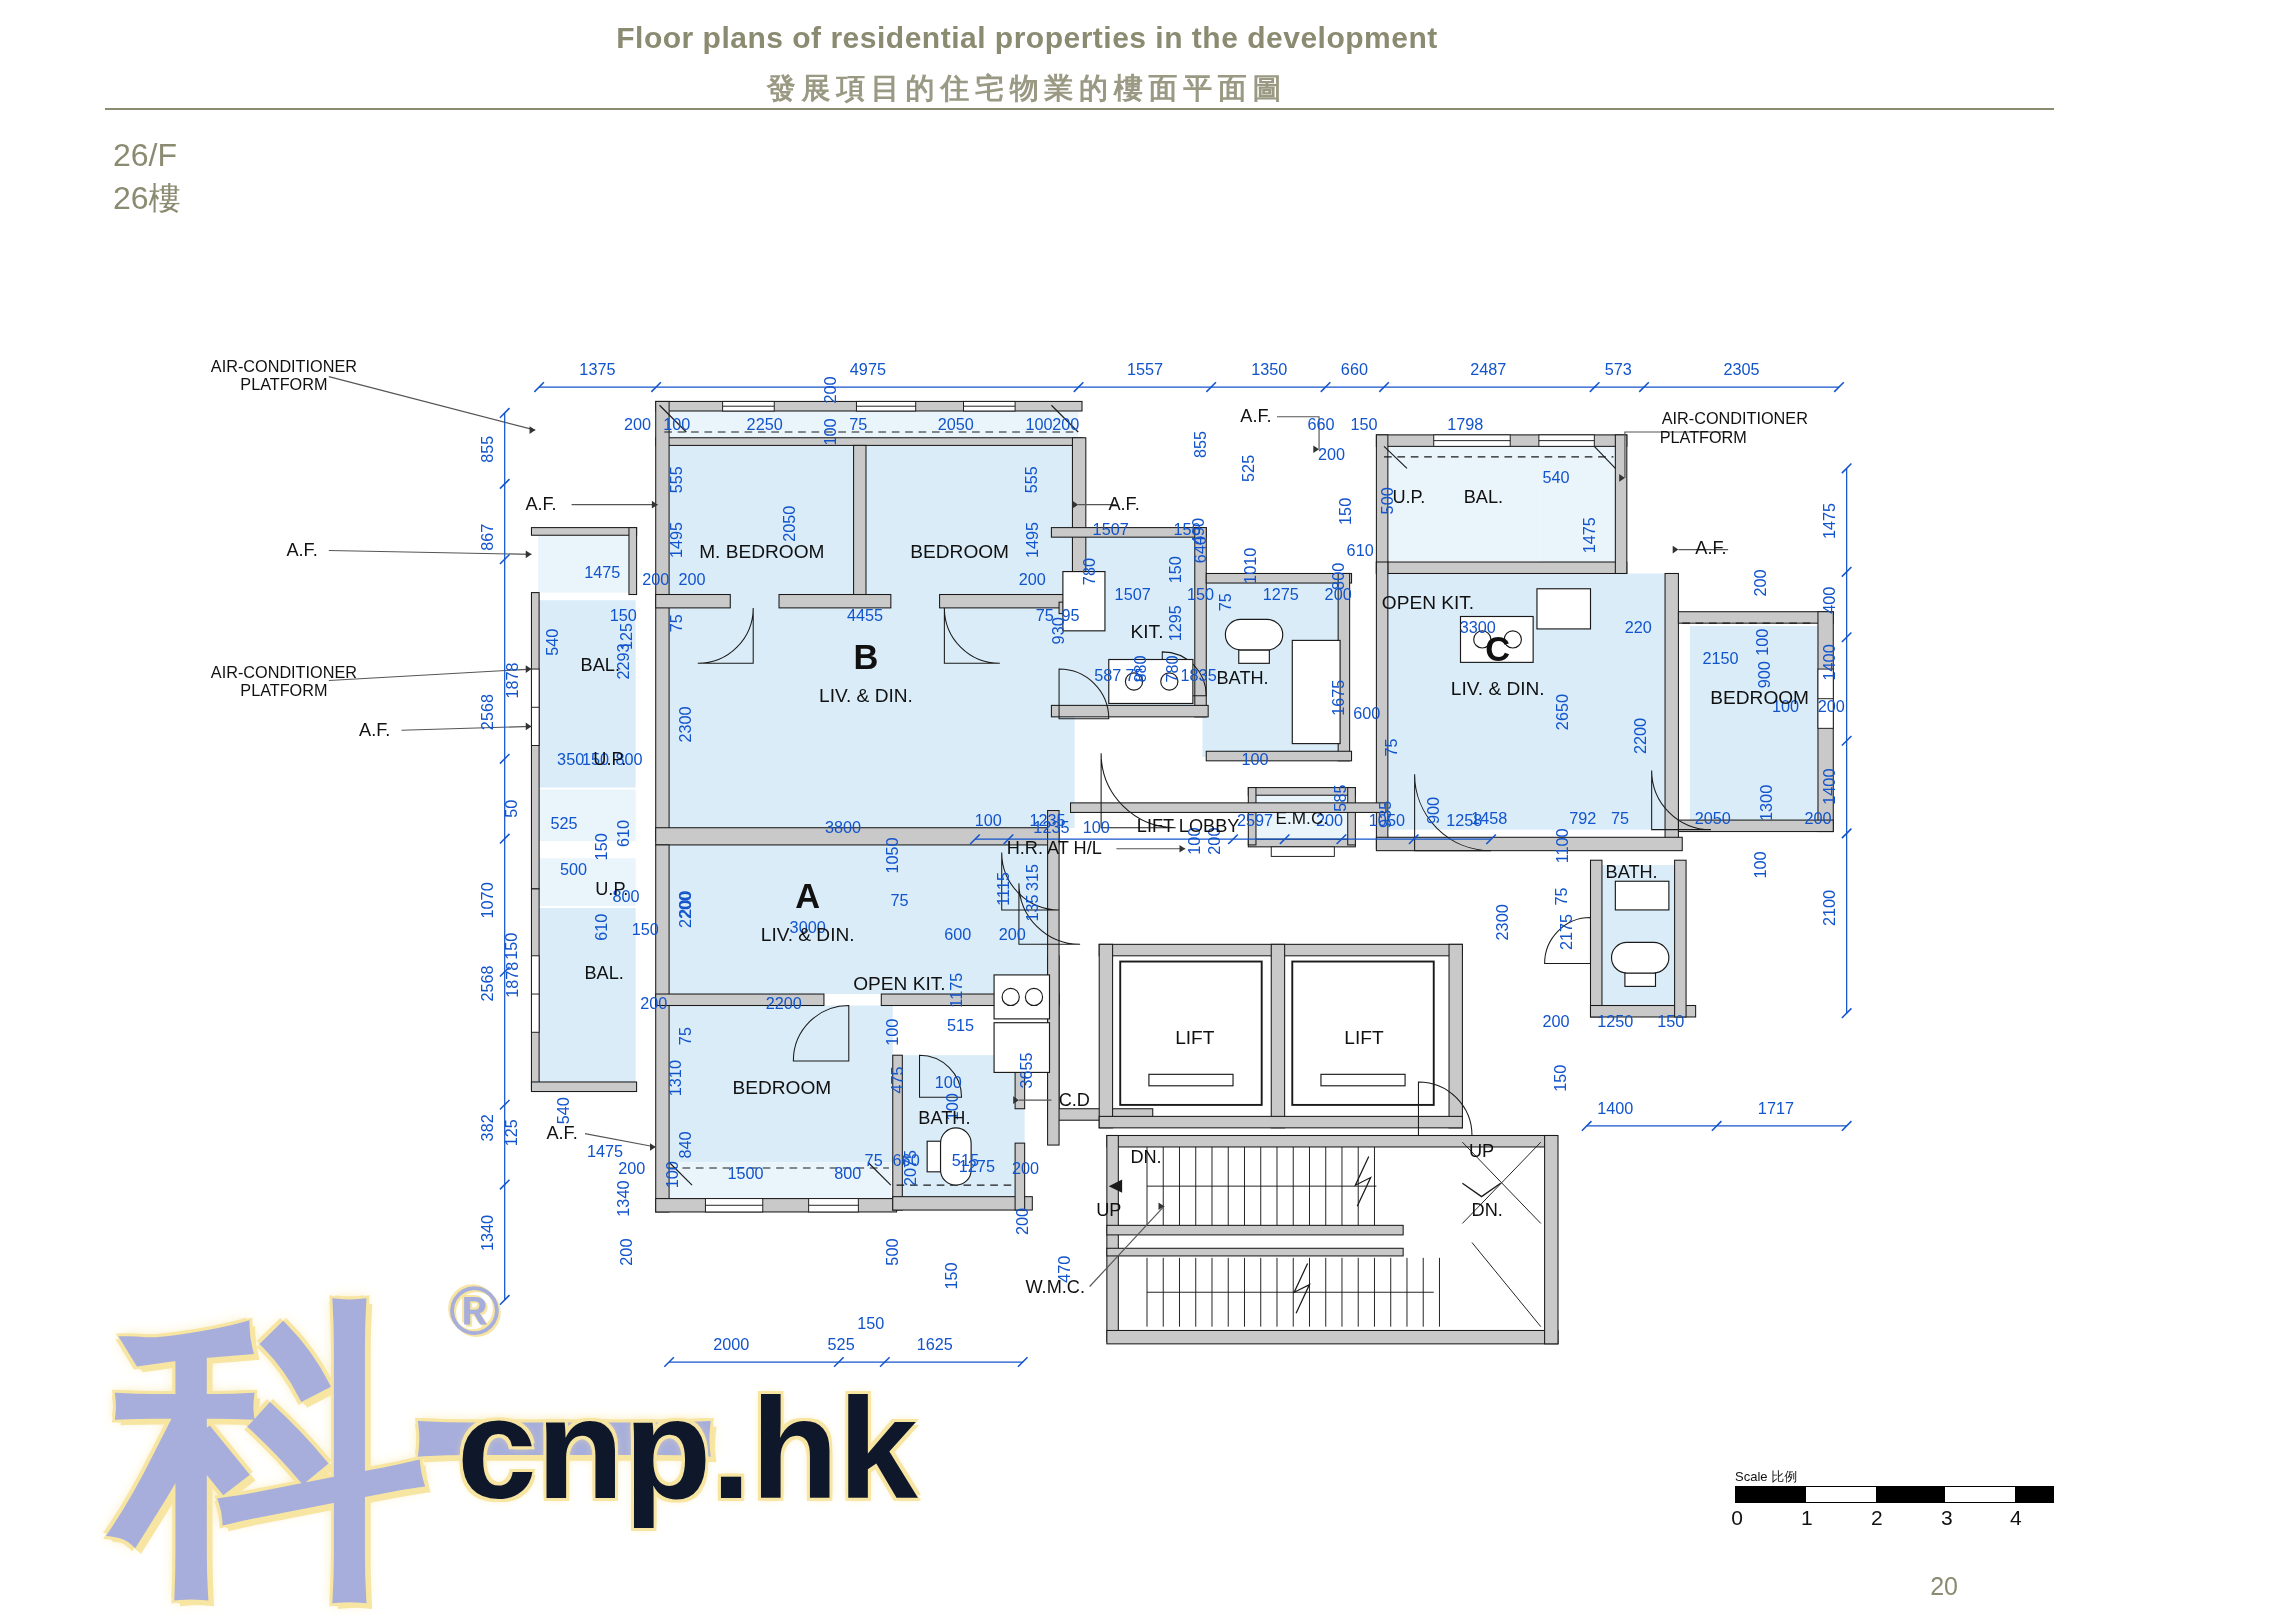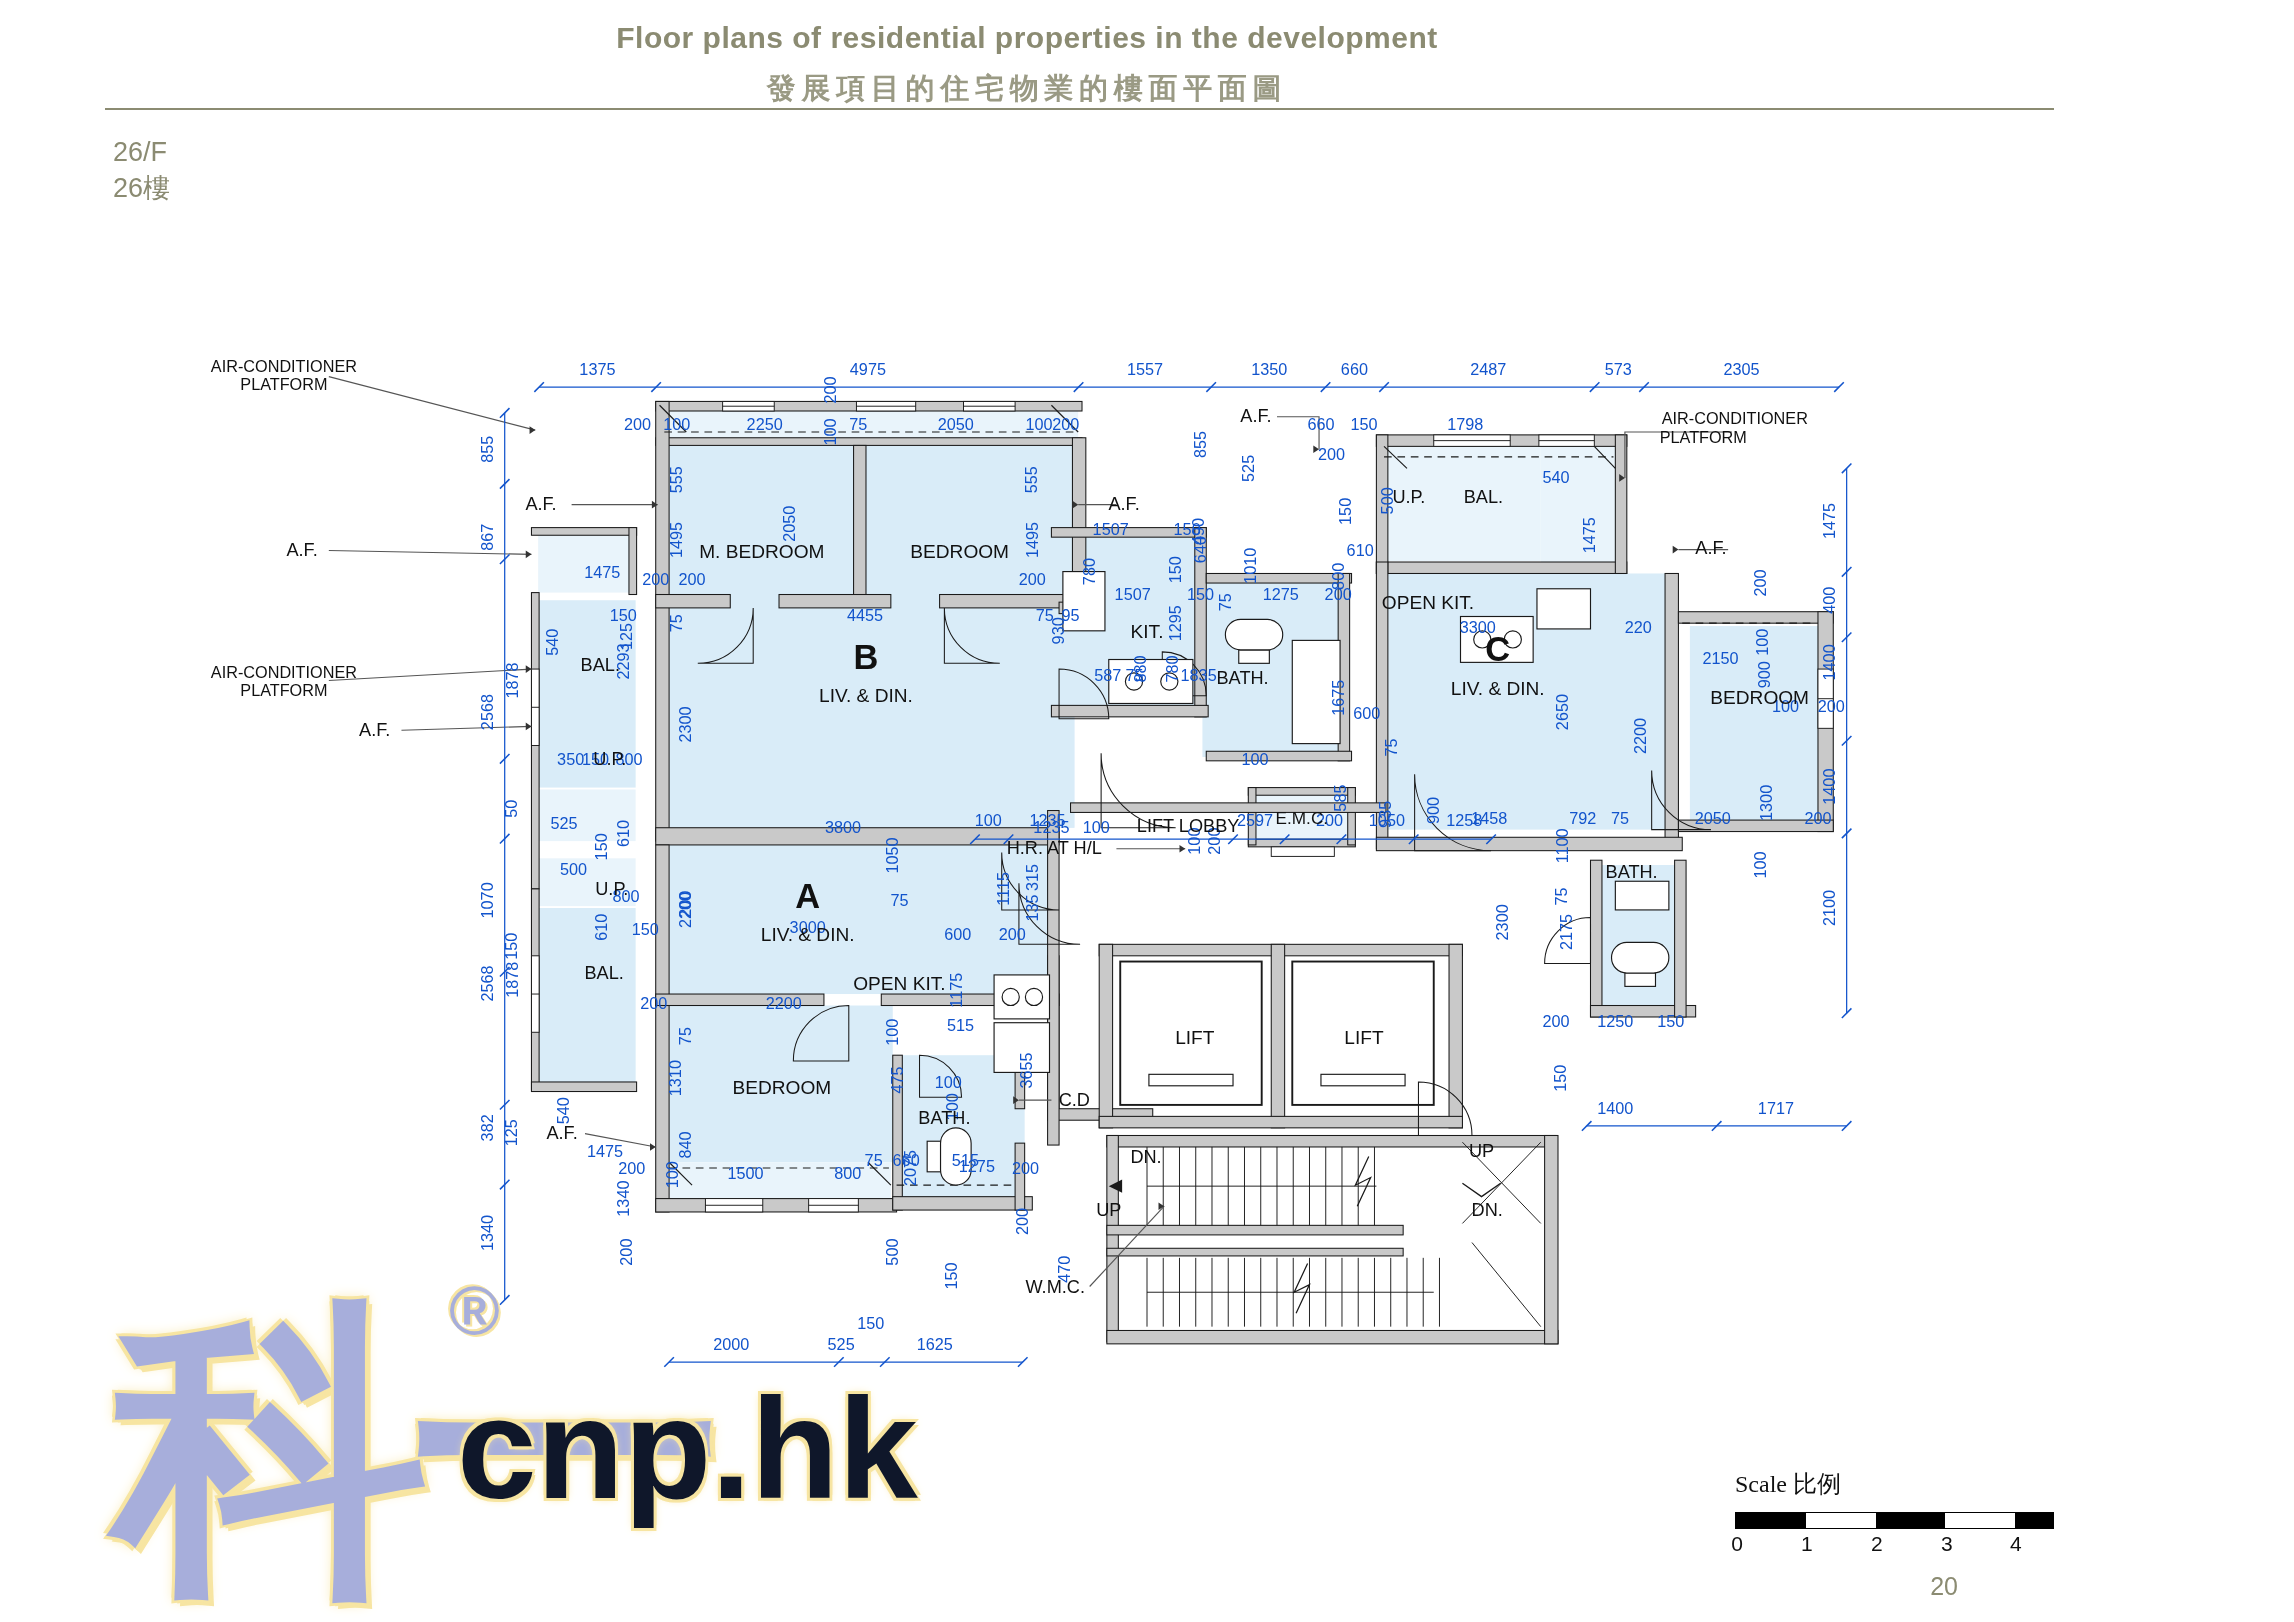--- a/index.html
+++ b/index.html
@@ -2,33 +2,33 @@
 <html><head>
 <meta charset="utf-8">
 <style>
   html,body{margin:0;padding:0;background:#ffffff;}
   #page{position:relative;width:2054px;height:1622px;background:#fff;overflow:hidden;
         font-family:"Liberation Sans","DejaVu Sans",sans-serif;}
   #titleblock{position:absolute;left:0;top:21px;width:100%;text-align:center;}
   #title-en{font-size:30px;font-weight:bold;color:#8b8b72;letter-spacing:0.5px;}
   #title-zh{font-size:29px;font-weight:bold;color:#9a9a84;margin-top:14px;letter-spacing:5.7px;}
   #rule{position:absolute;left:105px;top:108px;width:2084px;height:1.9px;background:#8b8b72;}
-  #floorlabel{position:absolute;left:113px;top:134px;color:#8b8b72;font-size:27px;line-height:1.35;}
+  #floorlabel{position:absolute;left:113px;top:134px;color:#8b8b72;font-size:32px;line-height:1.35;}
   #pagenum{position:absolute;right:96px;top:1572px;color:#8b8b72;font-size:25px;}
   svg text{font-family:"Liberation Sans","DejaVu Sans",sans-serif;}
   .wm{position:absolute;pointer-events:none;}
   #wm-logo{left:113px;top:1243px;font-size:315px;font-weight:bold;color:#a7aedb;
            text-shadow:0 0 13.4px #f7e5a2,2.9px 2.9px 0 #f7e5a2,-2.9px -2.9px 0 #f7e5a2,2.9px -2.9px 0 #f7e5a2,-2.9px 2.9px 0 #f7e5a2,5.7px 5.7px 0 #f7e5a2;
            letter-spacing:-19px;}
   #wm-reg{left:449px;top:1271px;font-size:69px;font-weight:bold;color:#a7aedb;
           text-shadow:1.9px 1.9px 0 #f7e5a2,-1.9px -1.9px 0 #f7e5a2;}
   #wm-domain{left:457px;top:1367px;font-size:143px;font-weight:bold;color:#0f172a;
              text-shadow:0 0 9.6px #f7e5a2,2.9px 2.9px 0 #f7e5a2,-2.9px -2.9px 0 #f7e5a2,2.9px -2.9px 0 #f7e5a2,-2.9px 2.9px 0 #f7e5a2;}
   #scalebar{position:absolute;left:1735px;top:1468px;width:411px;}
-  #scalebar .lab{font-size:24px;color:#111;margin-bottom:12px;font-family:Liberation Serif, serif;}
+  #scalebar .lab{font-size:13px;color:#111;margin-bottom:0;}
   #segs{display:flex;height:15.3px;border:1.9px solid #000;width:349px;}
   #segs div{flex:1;}
   #ticks{position:relative;width:353px;height:23px;font-size:21px;color:#111;margin-top:2.9px;}
   #ticks span{position:absolute;top:0;}
 </style>
 </head>
 <body>
 
 <div id="page">
   <div id="titleblock">

